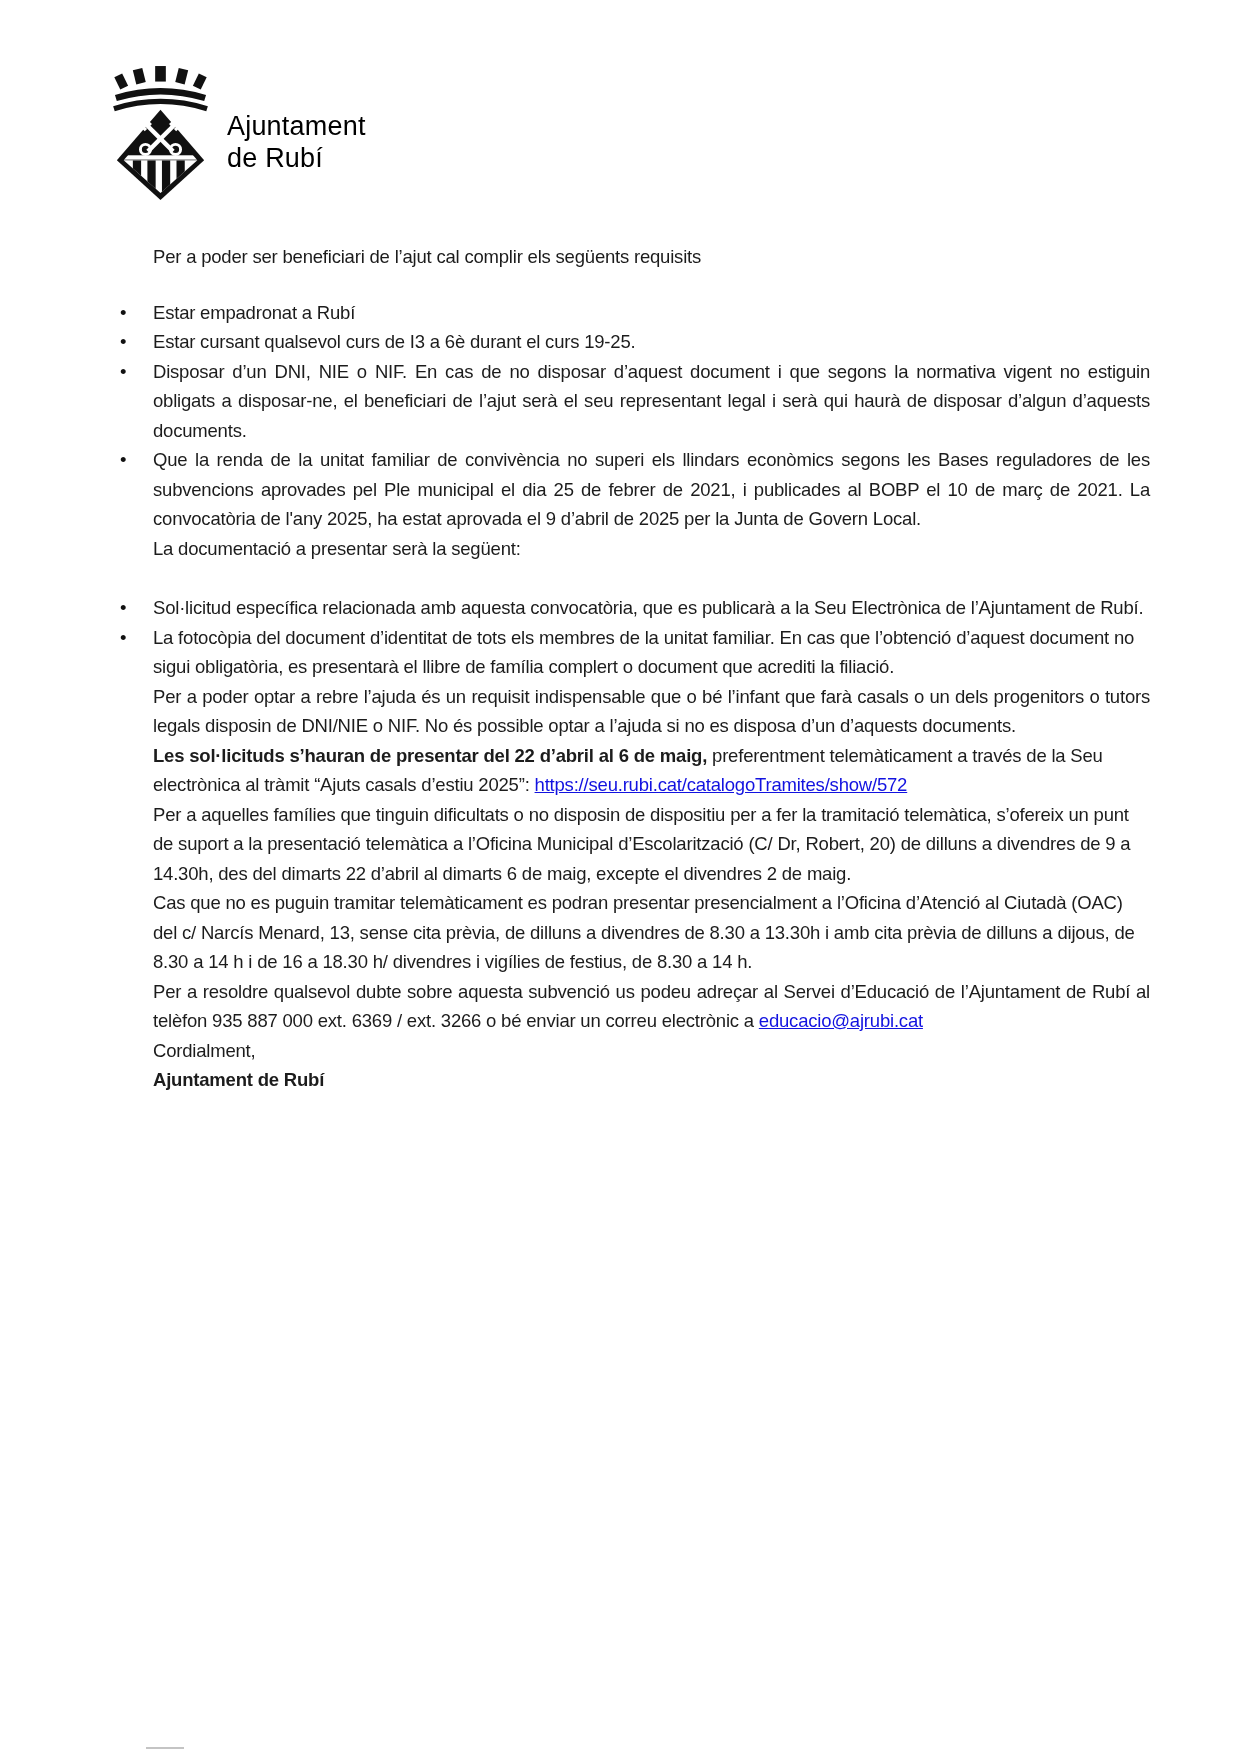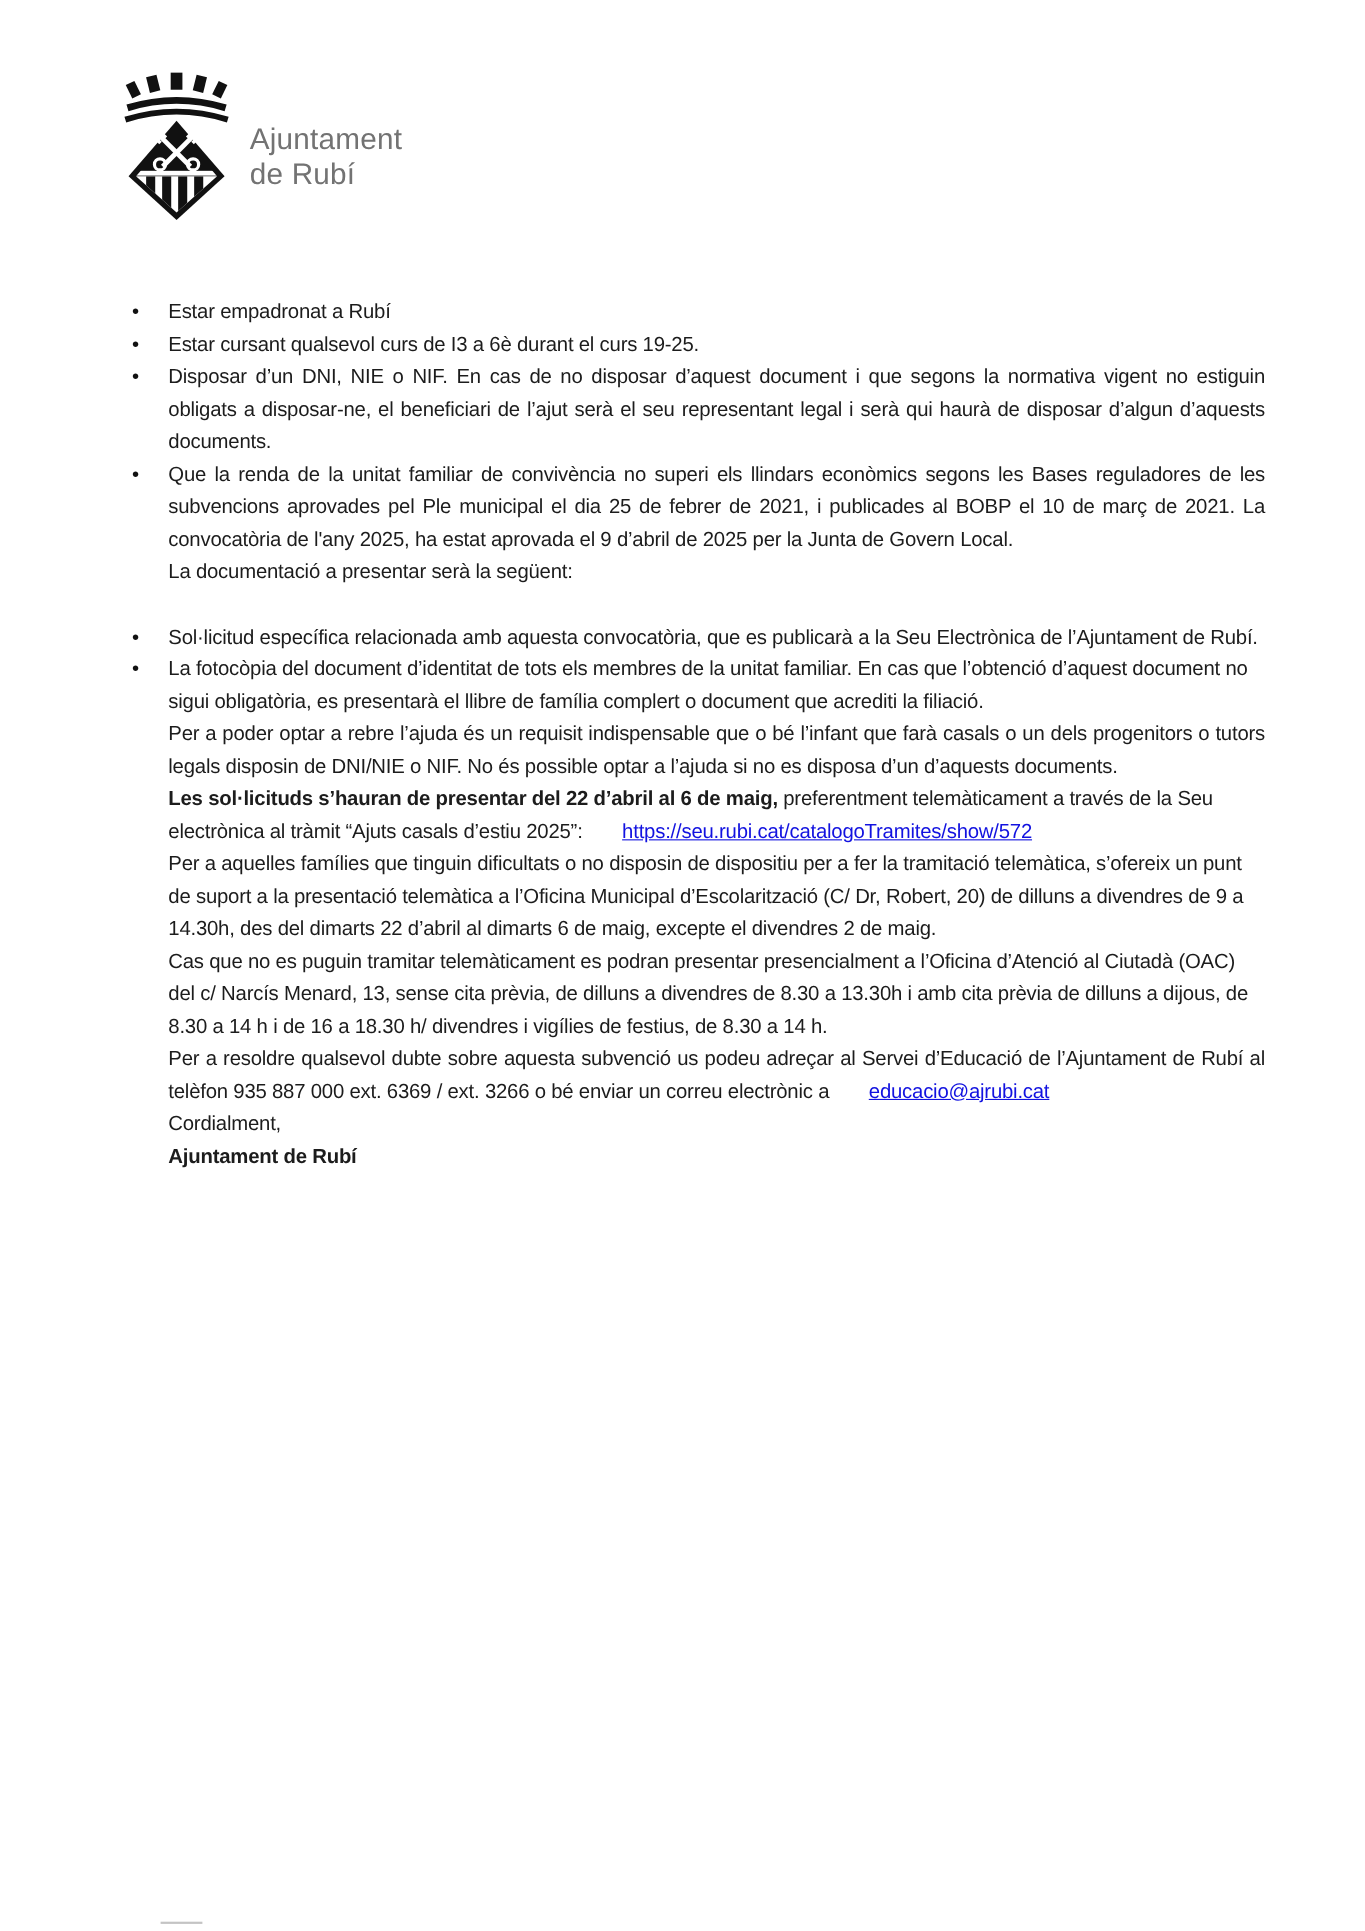--- a/index.html
+++ b/index.html
@@ -25,21 +25,21 @@
     align-items: flex-end;
   }
   .emblem { width: 97px; height: 140px; }
   .wordmark {
     margin-left: 18px;
     margin-bottom: 28px;
     font-size: 27px;
     line-height: 32px;
     font-weight: 500;
     letter-spacing: 0.2px;
-    color: #737373;
+    color: #000000;
   }
   
   .doc {
     position: absolute;
     top: 242px;
     left: 153px;
     width: 997px;
   }
   .doc p { margin: 0; }
   .j { text-align: justify; }
@@ -61,21 +61,20 @@
   .p-oac { margin-top: 32px; }
   .p-contact { margin-top: 61px; }
   .p-closing { margin-top: 35px; }
   .sig-name { margin-top: 37px; margin-left: 90px; font-weight: 700; }
   .sig-date { margin-top: 18px; margin-left: 90px; }
   b, strong { font-weight: 700; }
   a.link {
     color: var(--link-color, #1212e0);
     text-decoration: underline;
     cursor: pointer;
-    margin-left: 31px;
   }
   .footnote-divider {
     position: absolute;
     left: 146px;
     top: 1747px;
     width: 38px;
     height: 2px;
     background: #c4c4c4;
   }
 </style>
@@ -131,20 +130,21 @@
       </g>
     </svg>
     <div class="wordmark">
       <div>Ajuntament</div>
       <div>de Rubí</div>
     </div>
   </div>
 
   <div class="doc">
 
+    <p>Per a poder ser beneficiari de l’ajut cal complir els següents requisits</p>
 
     <ul class="ul-req">
       <li>Estar empadronat a Rubí</li>
       <li>Estar cursant qualsevol curs de I3 a 6è durant el curs 19-25.</li>
       <li class="j">Disposar d’un DNI, NIE o NIF. En cas de no disposar d’aquest document i que segons la normativa vigent no estiguin obligats a disposar-ne, el beneficiari de l’ajut serà el seu representant legal i serà qui haurà de disposar d’algun d’aquests documents.</li>
       <li class="j">Que la renda de la unitat familiar de convivència no superi els llindars econòmics segons les Bases reguladores de les subvencions aprovades pel Ple municipal el dia 25 de febrer de 2021, i publicades al BOBP el 10 de març de 2021. La convocatòria de l'any 2025, ha estat aprovada el 9 d’abril de 2025 per la Junta de Govern Local.</li>
     </ul>
 
     <p class="p-docs-heading">La documentació a presentar serà la següent:</p>
 

